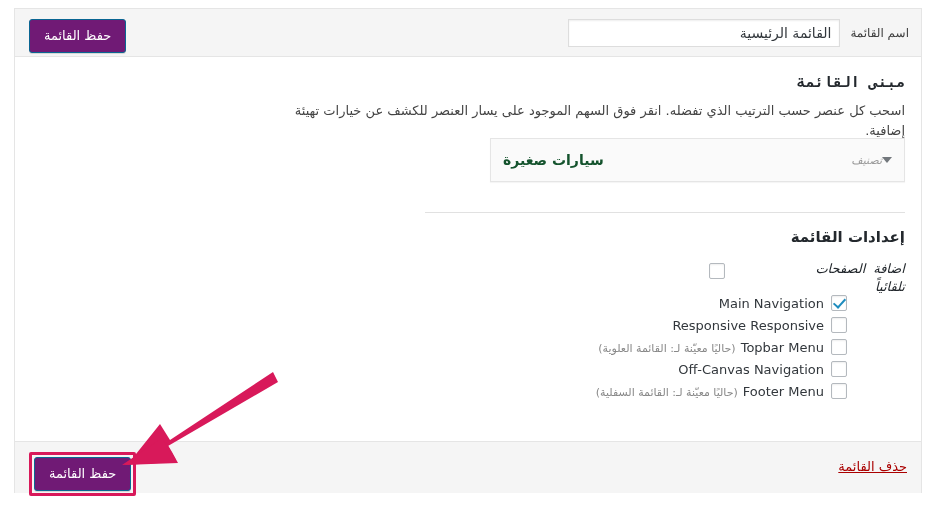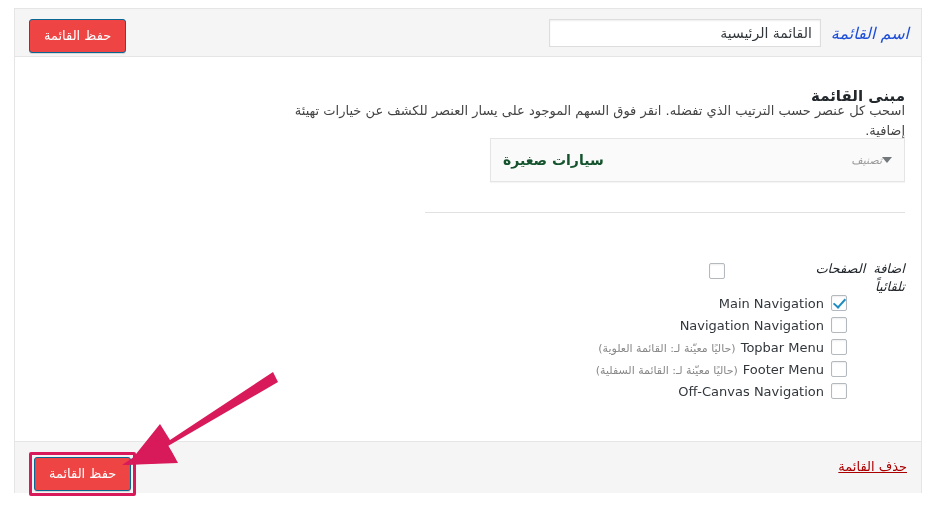--- a/index.html
+++ b/index.html
@@ -36,41 +36,40 @@
   .menu-name-wrap {
     position: absolute;
     top: 10px;
     right: 12px;
     display: flex;
     align-items: center;
     gap: 10px;
   }
   .menu-name-label {
     font-family: "DejaVu Serif", "Liberation Serif", serif;
-    font-style: italic;
-    font-size: 16px;
-    color: #1d4ed8;
+    font-size: 12px;
+    color: #404040;
     white-space: nowrap;
   }
   .menu-name-input {
     width: 272px;
     height: 28px;
     padding: 2px 8px;
     border: 1px solid #ddd;
     background: #fff;
     font-family: "DejaVu Sans", "Liberation Sans", sans-serif;
     font-size: 14px;
     color: #32373c;
     text-align: right;
     box-shadow: inset 0 1px 2px rgba(0,0,0,.07);
     outline: none;
   }
   .btn-primary {
     display: inline-block;
-    background: #ef4444;
+    background: #701a75;
     border: 1px solid #0a6693;
     border-radius: 3px;
     color: #ffffff;
     font-size: 13px;
     line-height: 1;
     padding: 9px 14px 10px;
     cursor: pointer;
     box-shadow: 0 1px 0 rgba(0,0,0,.12);
     white-space: nowrap;
   }
@@ -83,25 +82,26 @@
   
   .menu-body {
     position: relative;
     height: 384px;
     background: #ffffff;
     padding: 0;
   }
 
   .structure-head {
     position: absolute;
-    top: 30px;
+    top: 16px;
     right: 16px;
     font-size: 15px;
     font-weight: bold;
     color: #23282d;
+    font-family: Liberation Mono, monospace;
   }
   .structure-desc {
     position: absolute;
     top: 44px;
     right: 16px;
     left: 251px;
     font-size: 13px;
     color: #444;
     line-height: 1.5;
     text-align: right;
@@ -289,20 +289,21 @@
 
       <div class="menu-item">
         <span class="chevron"></span>
         <span class="menu-item-type">تصنيف</span>
         <span class="menu-item-right-fill"></span>
         <span class="menu-item-title">سيارات صغيرة</span>
       </div>
 
       <div class="settings-sep"></div>
 
+      <div class="settings-head">إعدادات القائمة</div>
 
       <div class="setting-row" id="row-autoadd">
         <div class="setting-label">اضافة الصفحات تلقائياً</div>
         <div class="setting-fields">
           <div class="cb-line">
             <span class="cb"></span>
           </div>
         </div>
       </div>
 
@@ -310,41 +311,41 @@
         <div class="setting-fields" id="display-options">
             <div class="cb-line">
               <span class="cb checked"></span>
               <span style="display: flex; align-items: baseline; gap: 5px; direction: ltr;">
                 <span class="cb-text">Main Navigation</span>
               </span>
             </div>
             <div class="cb-line">
               <span class="cb"></span>
               <span style="display: flex; align-items: baseline; gap: 5px; direction: ltr;">
-                <span class="cb-text">Navigation Navigation</span>
+                <span class="cb-text">Responsive Responsive</span>
               </span>
             </div>
             <div class="cb-line">
               <span class="cb"></span>
               <span style="display: flex; align-items: baseline; gap: 5px; direction: ltr;">
                 <span class="cb-note">(حاليًا معيّنة لـ: القائمة العلوية)</span>
                 <span class="cb-text">Topbar Menu</span>
               </span>
             </div>
             <div class="cb-line">
               <span class="cb"></span>
               <span style="display: flex; align-items: baseline; gap: 5px; direction: ltr;">
+                <span class="cb-text">Off-Canvas Navigation</span>
+              </span>
+            </div>
+            <div class="cb-line">
+              <span class="cb"></span>
+              <span style="display: flex; align-items: baseline; gap: 5px; direction: ltr;">
                 <span class="cb-note">(حاليًا معيّنة لـ: القائمة السفلية)</span>
                 <span class="cb-text">Footer Menu</span>
-              </span>
-            </div>
-            <div class="cb-line">
-              <span class="cb"></span>
-              <span style="display: flex; align-items: baseline; gap: 5px; direction: ltr;">
-                <span class="cb-text">Off-Canvas Navigation</span>
               </span>
             </div>
           </div>
       </div>
 
     </div>
 
     <div class="menu-footer">
       <span class="delete-link">حذف القائمة</span>
 

